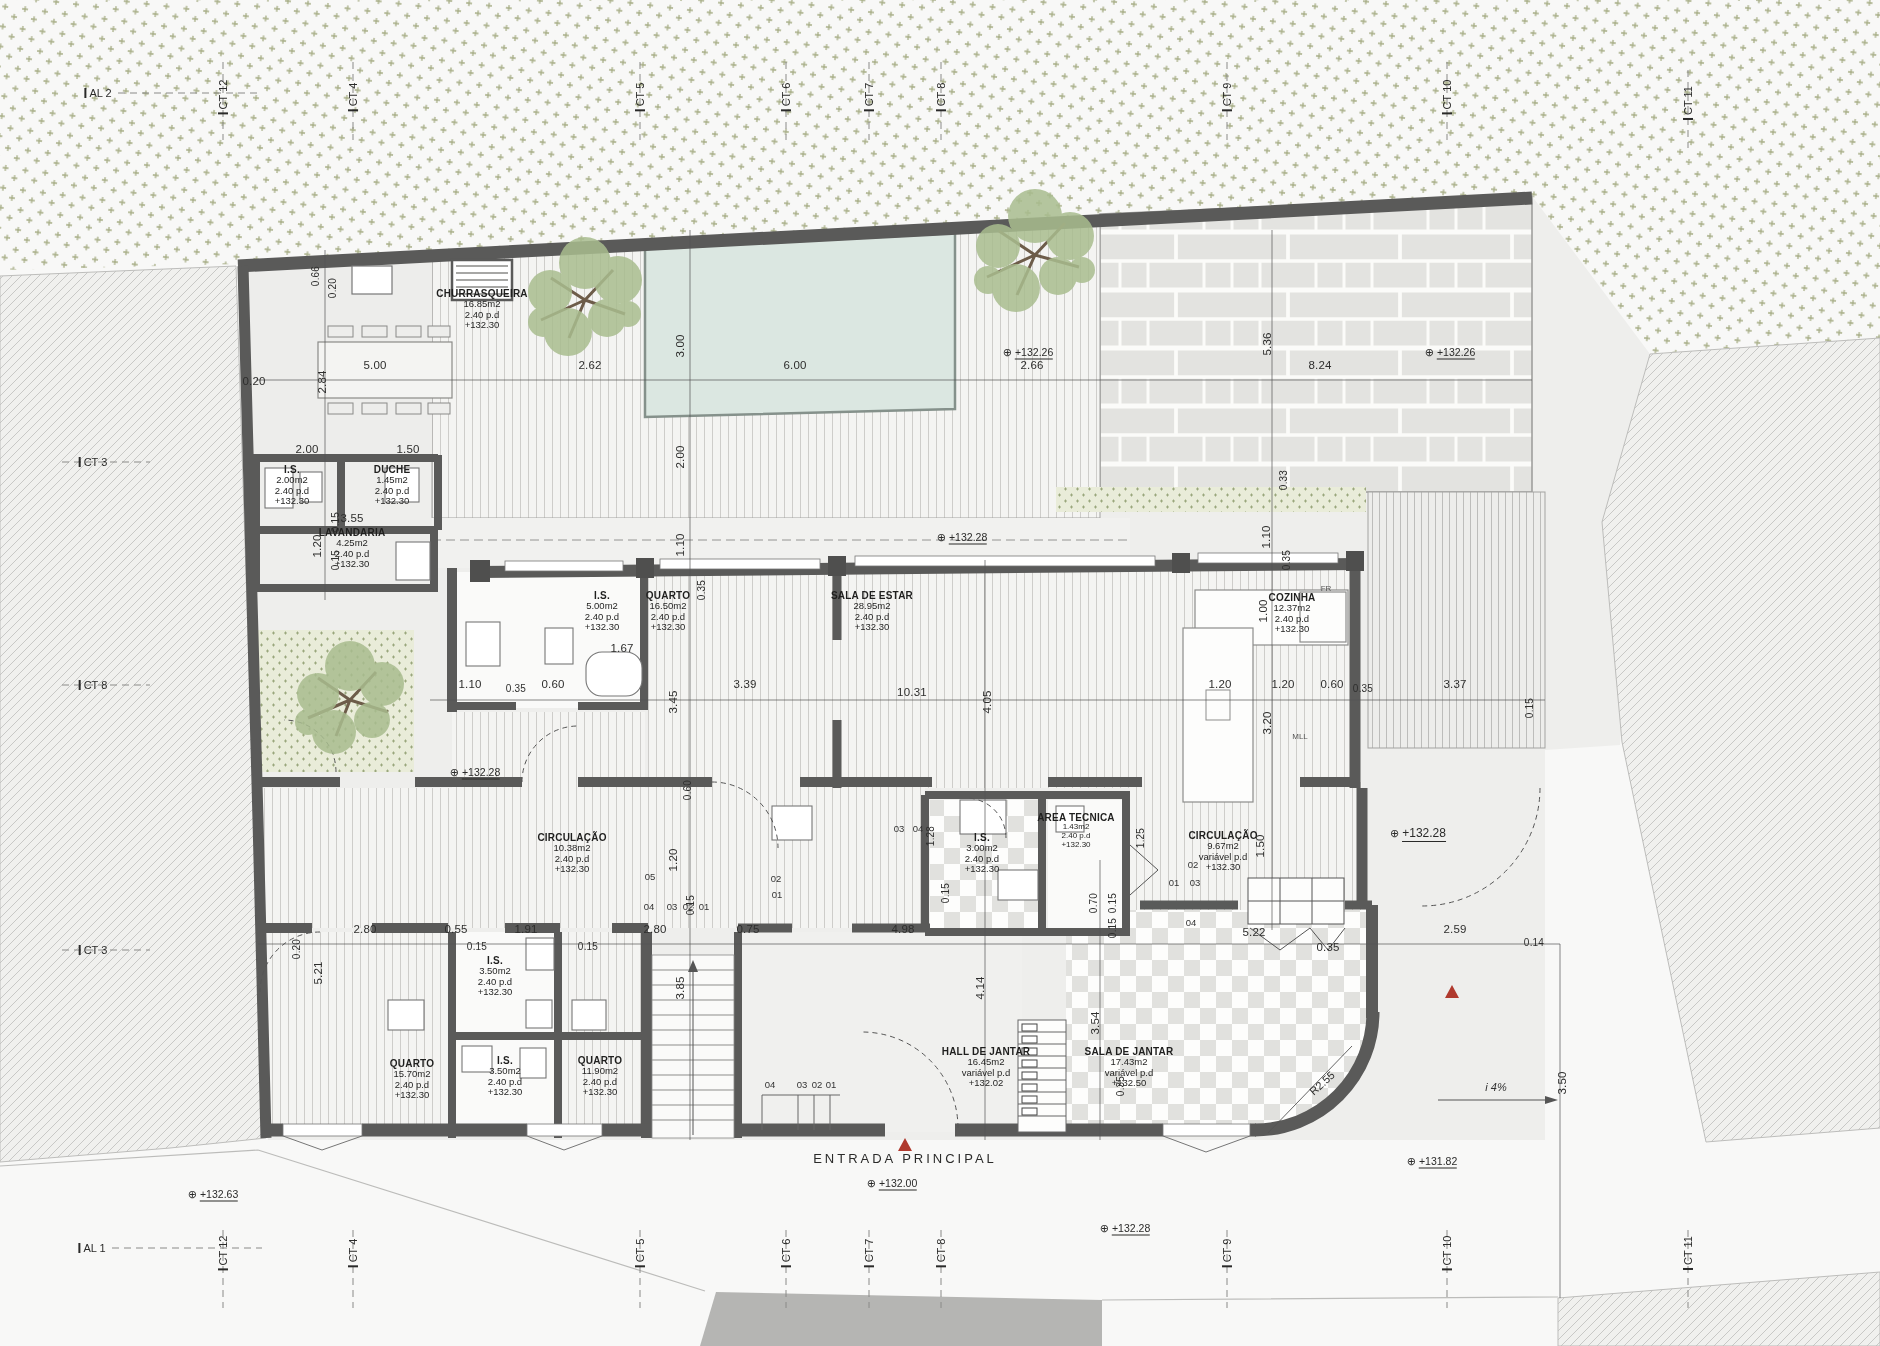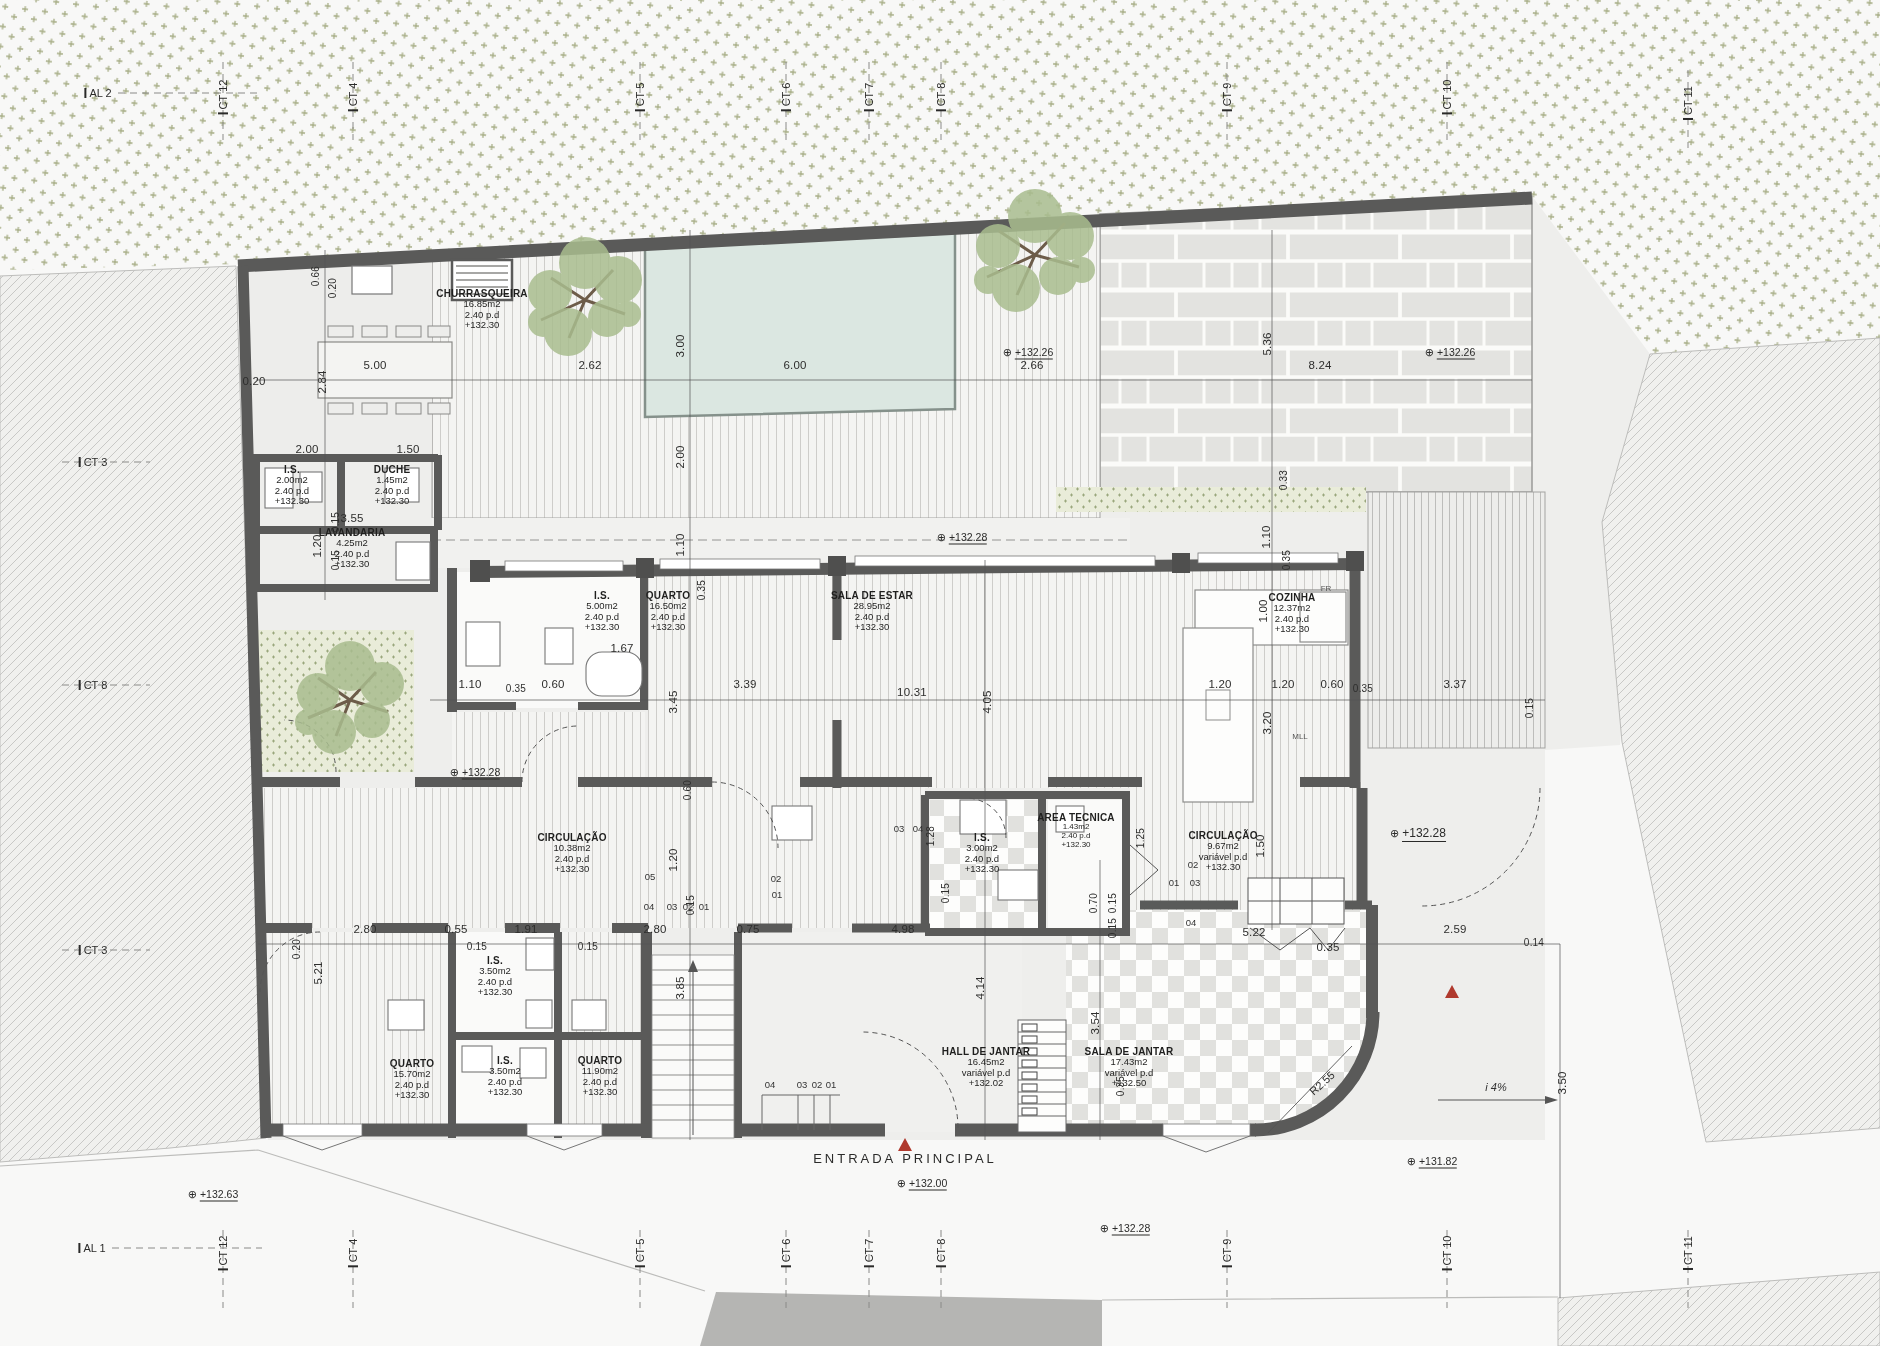--- a/index.html
+++ b/index.html
@@ -417,21 +417,21 @@
 <div class="lbl g" style="left:93px;top:462px">CT 3</div>
 <div class="lbl g" style="left:93px;top:685px">CT 8</div>
 <div class="lbl g" style="left:93px;top:950px">CT 3</div>
 
 <div class="lbl el" style="left:1028px;top:352px"><span class="sym">⊕</span><span class="tx">+132.26</span></div>
 <div class="lbl el" style="left:1450px;top:352px"><span class="sym">⊕</span><span class="tx">+132.26</span></div>
 <div class="lbl el" style="left:962px;top:537px"><span class="sym">⊕</span><span class="tx">+132.28</span></div>
 <div class="lbl el" style="left:475px;top:772px"><span class="sym">⊕</span><span class="tx">+132.28</span></div>
 <div class="lbl el" style="left:1418px;top:833px;font-size:12px"><span class="sym">⊕</span><span class="tx">+132.28</span></div>
 <div class="lbl el" style="left:213px;top:1194px"><span class="sym">⊕</span><span class="tx">+132.63</span></div>
-<div class="lbl el" style="left:922px;top:1183px"><span class="sym">⊕</span><span class="tx">+132.00</span></div>
+<div class="lbl el" style="left:892px;top:1183px"><span class="sym">⊕</span><span class="tx">+132.00</span></div>
 <div class="lbl el" style="left:1125px;top:1228px"><span class="sym">⊕</span><span class="tx">+132.28</span></div>
 <div class="lbl el" style="left:1432px;top:1161px"><span class="sym">⊕</span><span class="tx">+131.82</span></div>
 
 <div class="lbl d" style="left:254px;top:381px">0.20</div>
 <div class="lbl d" style="left:375px;top:365px">5.00</div>
 <div class="lbl d" style="left:590px;top:365px">2.62</div>
 <div class="lbl d" style="left:795px;top:365px">6.00</div>
 <div class="lbl d" style="left:1032px;top:365px">2.66</div>
 <div class="lbl d" style="left:1320px;top:365px">8.24</div>
 <div class="lbl d" style="left:307px;top:449px">2.00</div>

